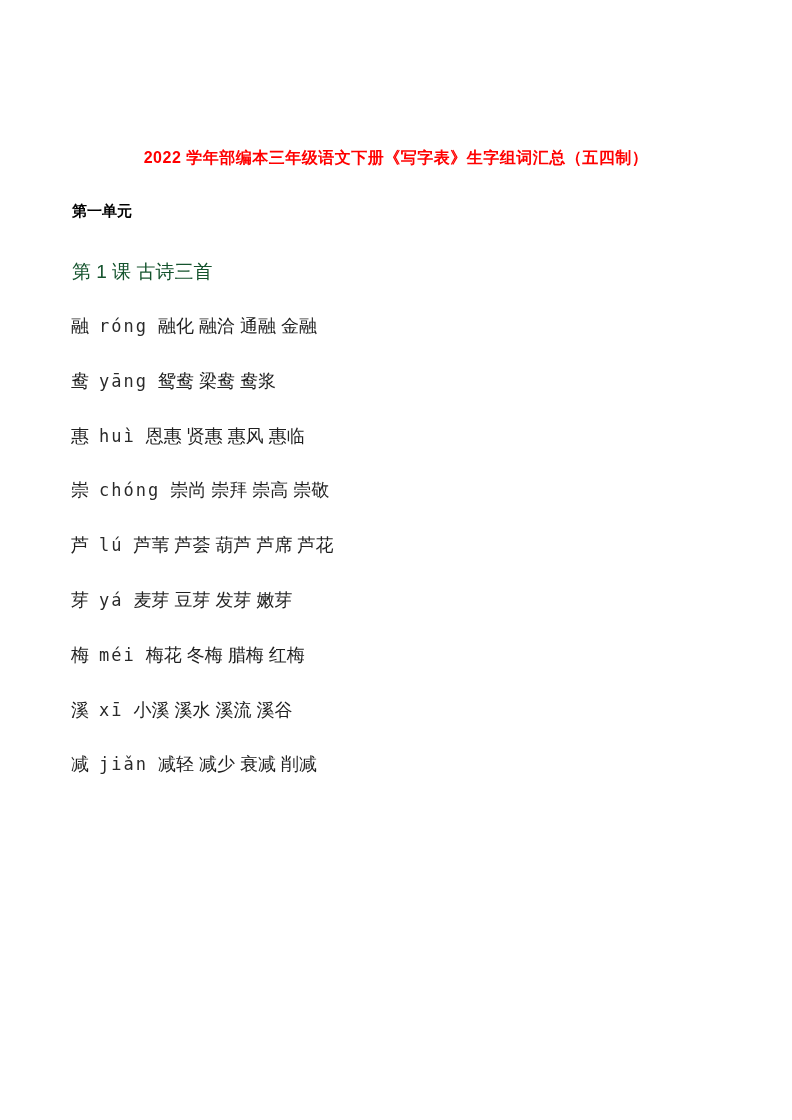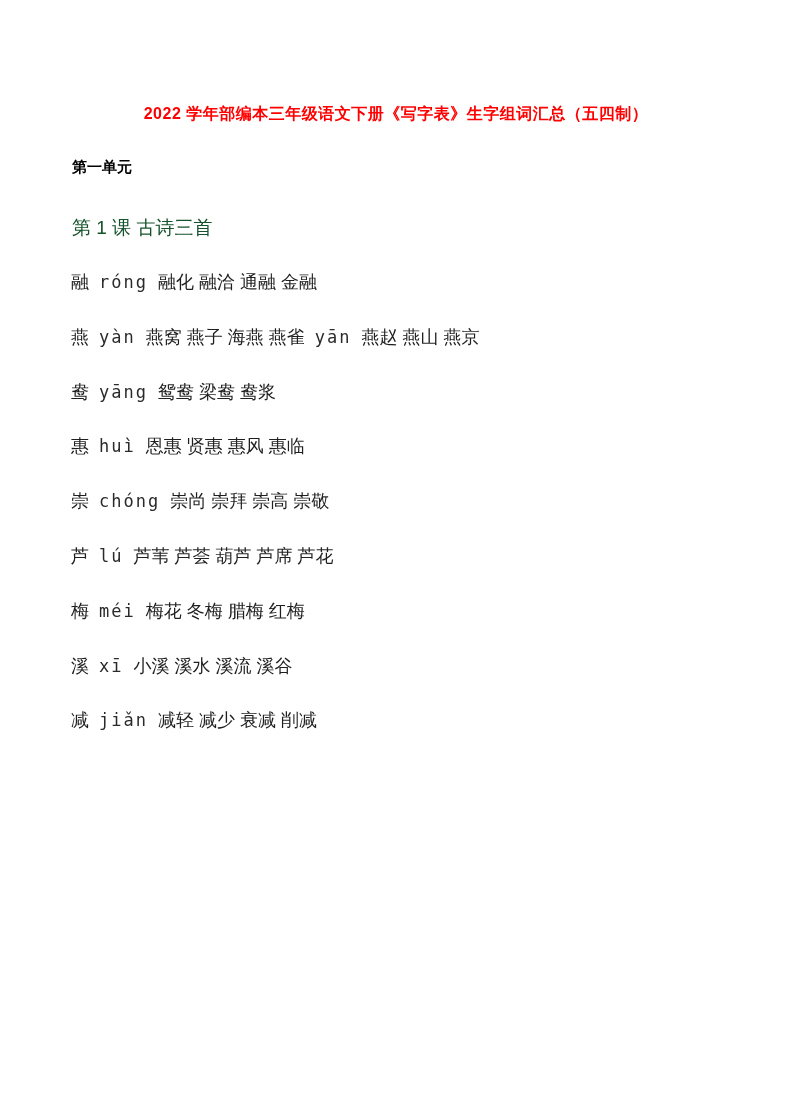--- a/index.html
+++ b/index.html
@@ -4,20 +4,21 @@
 <style>
   * { margin: 0; padding: 0; box-sizing: border-box; }
   html, body { background: #ffffff; }
   .page {
     position: relative;
     width: 792px;
     height: 798px;
     background: #ffffff;
     overflow: hidden;
     font-family: "Liberation Sans", "DejaVu Sans", sans-serif;
+    margin-top: 44px;
   }
   .doc-title {
     position: absolute;
     top: 104px;
     left: 0;
     right: 0;
     text-align: center;
     font-size: 16px;
     font-weight: bold;
     letter-spacing: 0.5px;
@@ -80,24 +81,24 @@
 
 <div class="page" style="background: rgb(255, 255, 255);">
   <h1 class="doc-title" style="color: rgb(255, 0, 0);">2022 学年部编本三年级语文下册《写字表》生字组词汇总（五四制）</h1>
 
   <h2 class="unit-heading">第一单元</h2>
 
   <h3 class="lesson-heading" style="color: #14532d;">第 1 课 古诗三首</h3>
 
   <div class="entries" id="entries">
       <div class="entry-row"><span class="seg seg-hanzi">融</span><span class="seg seg-pinyin">róng</span><span class="seg seg-words">融化 融洽 通融 金融</span></div>
-      <div class="entry-row"><span class="seg seg-hanzi">燕</span><span class="seg seg-pinyin">yàn</span><span class="seg seg-words">燕窝 燕子 海燕 燕雀</span><span class="seg seg-pinyin">yān</span><span class="seg seg-words">燕赵 燕山 燕京</span></div>
       <div class="entry-row"><span class="seg seg-hanzi">鸯</span><span class="seg seg-pinyin">yāng</span><span class="seg seg-words">鸳鸯 梁鸯 鸯浆</span></div>
       <div class="entry-row"><span class="seg seg-hanzi">惠</span><span class="seg seg-pinyin">huì</span><span class="seg seg-words">恩惠 贤惠 惠风 惠临</span></div>
       <div class="entry-row"><span class="seg seg-hanzi">崇</span><span class="seg seg-pinyin">chóng</span><span class="seg seg-words">崇尚 崇拜 崇高 崇敬</span></div>
       <div class="entry-row"><span class="seg seg-hanzi">芦</span><span class="seg seg-pinyin">lú</span><span class="seg seg-words">芦苇 芦荟 葫芦 芦席 芦花</span></div>
+      <div class="entry-row"><span class="seg seg-hanzi">芽</span><span class="seg seg-pinyin">yá</span><span class="seg seg-words">麦芽 豆芽 发芽 嫩芽</span></div>
       <div class="entry-row"><span class="seg seg-hanzi">梅</span><span class="seg seg-pinyin">méi</span><span class="seg seg-words">梅花 冬梅 腊梅 红梅</span></div>
       <div class="entry-row"><span class="seg seg-hanzi">溪</span><span class="seg seg-pinyin">xī</span><span class="seg seg-words">小溪 溪水 溪流 溪谷</span></div>
       <div class="entry-row"><span class="seg seg-hanzi">减</span><span class="seg seg-pinyin">jiǎn</span><span class="seg seg-words">减轻 减少 衰减 削减</span></div>
     </div>
 
   <div class="watermark" style="color: rgb(102, 192, 236);">济宁小学老师</div>
 </div>
 
 </body></html>

